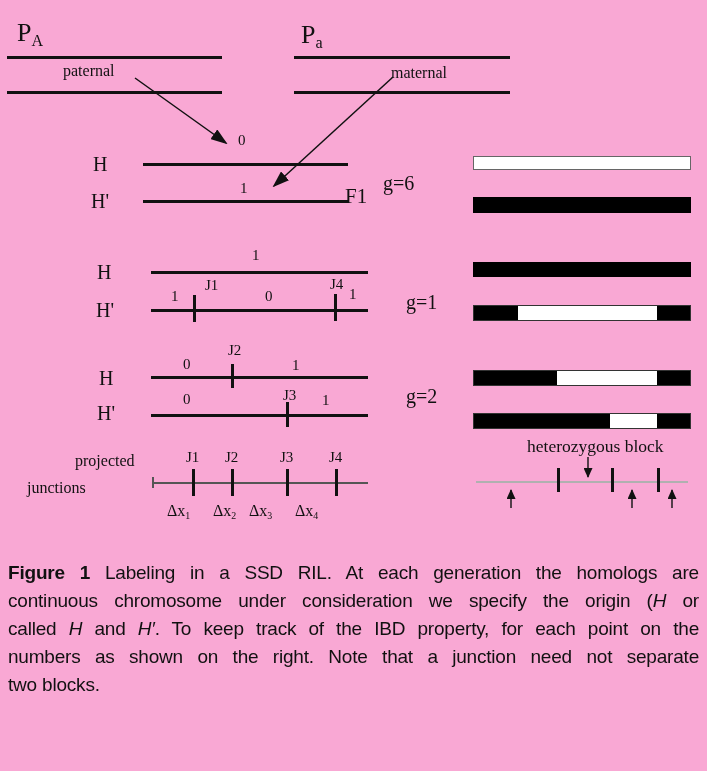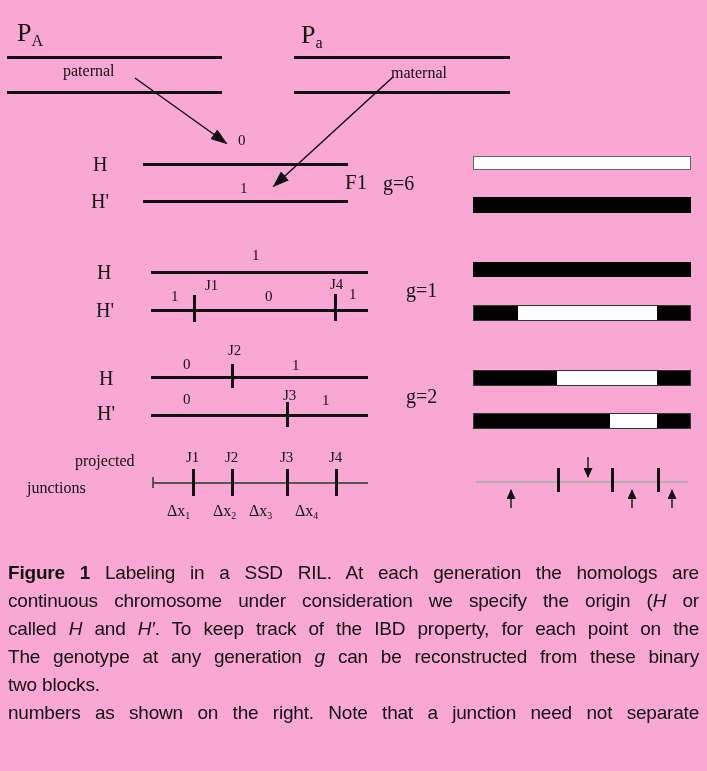--- a/index.html
+++ b/index.html
@@ -61,36 +61,36 @@
   <span class="abs t19" style="left:391px;top:65px;">maternal</span>
   <div class="chrom" style="left:294px;top:91px;width:216px;"></div>
 
   <span class="abs t15" style="left:238px;top:133px;">0</span>
 
   <span class="abs t20" style="left:93px;top:154px;">H</span>
   <div class="chrom" style="left:143px;top:163px;width:205px;"></div>
   <span class="abs t15" style="left:240px;top:181px;">1</span>
   <span class="abs t20" style="left:91px;top:191px;">H'</span>
   <div class="chrom" style="left:143px;top:200px;width:205px;"></div>
-  <span class="abs t21" style="left:345px;top:172px;">F1</span>
+  <span class="abs t21" style="left:345px;top:186px;">F1</span>
   <span class="abs t20" style="left:383px;top:173px;">g=6</span>
 
   <span class="abs t15" style="left:252px;top:248px;">1</span>
   <span class="abs t20" style="left:97px;top:262px;">H</span>
   <div class="chrom thin" style="left:151px;top:271px;width:217px;"></div>
   <span class="abs t15" style="left:205px;top:278px;">J1</span>
   <span class="abs t15" style="left:171px;top:289px;">1</span>
   <span class="abs t15" style="left:265px;top:289px;">0</span>
   <span class="abs t15" style="left:330px;top:277px;">J4</span>
   <span class="abs t15" style="left:349px;top:287px;">1</span>
   <div class="tick" style="left:193px;top:295px;height:27px;"></div>
   <div class="tick" style="left:334px;top:294px;height:27px;"></div>
   <span class="abs t20" style="left:96px;top:300px;">H'</span>
   <div class="chrom thin" style="left:151px;top:309px;width:217px;"></div>
-  <span class="abs t20" style="left:406px;top:280px;">g=1</span>
+  <span class="abs t20" style="left:406px;top:292px;">g=1</span>
 
   <span class="abs t15" style="left:228px;top:343px;">J2</span>
   <span class="abs t15" style="left:183px;top:357px;">0</span>
   <span class="abs t15" style="left:292px;top:358px;">1</span>
   <span class="abs t20" style="left:99px;top:368px;">H</span>
   <div class="chrom thin" style="left:151px;top:376px;width:217px;"></div>
   <div class="tick" style="left:231px;top:364px;height:24px;"></div>
   <span class="abs t15" style="left:183px;top:392px;">0</span>
   <span class="abs t15" style="left:283px;top:388px;">J3</span>
   <span class="abs t15" style="left:322px;top:393px;">1</span>
@@ -136,20 +136,21 @@
       <div class="seg seg-black" style="left: 0%; width: 38.5%;"></div>
       <div class="seg seg-white" style="left: 38.5%; width: 46%;"></div>
       <div class="seg seg-black" style="left: 84.5%; width: 15.5%;"></div>
     </div>
   <div class="bar outlined b-g2hp">
       <div class="seg seg-black" style="left: 0%; width: 62.8%;"></div>
       <div class="seg seg-white" style="left: 62.8%; width: 21.7%;"></div>
       <div class="seg seg-black" style="left: 84.5%; width: 15.5%;"></div>
     </div>
 
+  <span class="abs t17" style="left:527px;top:438px;">heterozygous block</span>
   <div class="grayline" style="left:476px;top:481px;width:212px;height:1.5px;"></div>
   <div class="btick" style="left:557px;top:468px;height:24px;"></div>
   <div class="btick" style="left:611px;top:468px;height:24px;"></div>
   <div class="btick" style="left:657px;top:468px;height:24px;"></div>
 
   <svg class="overlay" width="707" height="540" viewBox="0 0 707 540">
     <defs>
       <marker id="ahBig" markerUnits="userSpaceOnUse" markerWidth="17" markerHeight="12" refX="15" refY="6" orient="auto">
         <path d="M0,0 L17,6 L0,12 z" fill="#111"></path>
       </marker>
@@ -162,18 +163,17 @@
     <line x1="588" y1="457" x2="588" y2="477" stroke="#111" stroke-width="1.4" marker-end="url(#ahSmall)"></line>
     <line x1="511" y1="508" x2="511" y2="490" stroke="#111" stroke-width="1.4" marker-end="url(#ahSmall)"></line>
     <line x1="632" y1="508" x2="632" y2="490" stroke="#111" stroke-width="1.4" marker-end="url(#ahSmall)"></line>
     <line x1="672" y1="508" x2="672" y2="490" stroke="#111" stroke-width="1.4" marker-end="url(#ahSmall)"></line>
   </svg>
 
   <div class="caption" id="caption">
       <div class="cap-line"><span class="b">Figure 1 </span><span>Labeling in a SSD RIL. At each generation the homologs are</span></div>
       <div class="cap-line"><span>continuous chromosome under consideration we specify the origin (</span><span class="i">H</span><span> or</span></div>
       <div class="cap-line"><span>called </span><span class="i">H</span><span> and </span><span class="i">H′</span><span>. To keep track of the IBD property, for each point on the</span></div>
-      <div class="cap-line"><span>The genotype at any generation </span><span class="i">g</span><span> can be reconstructed from these binary</span></div>
+      <div class="cap-line"><span>numbers as shown on the right. Note that a junction need not separate</span></div>
       <div class="cap-line last"><span>two blocks.</span></div>
-      <div class="cap-line"><span>numbers as shown on the right. Note that a junction need not separate</span></div>
     </div>
 
 </div>
 
 </body></html>

